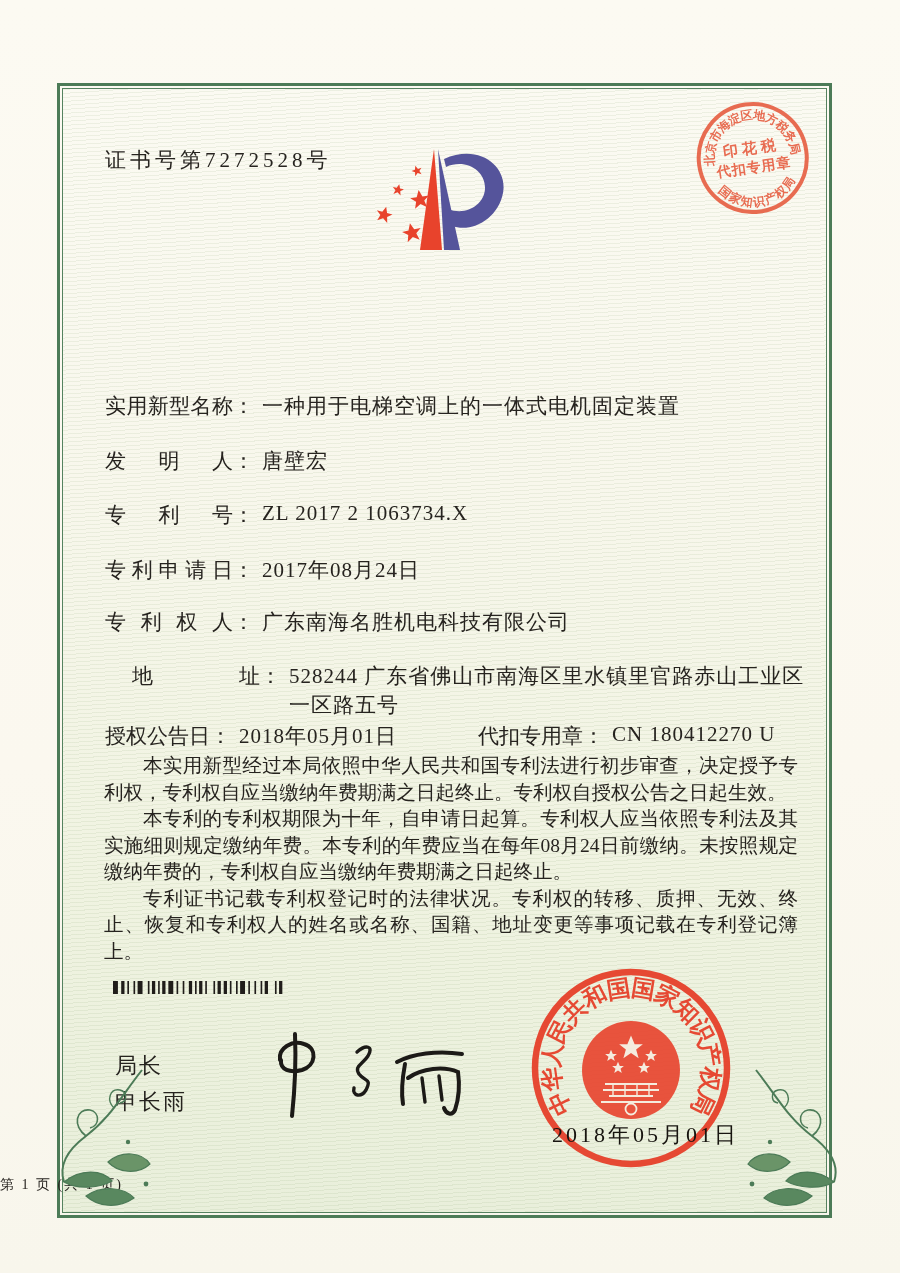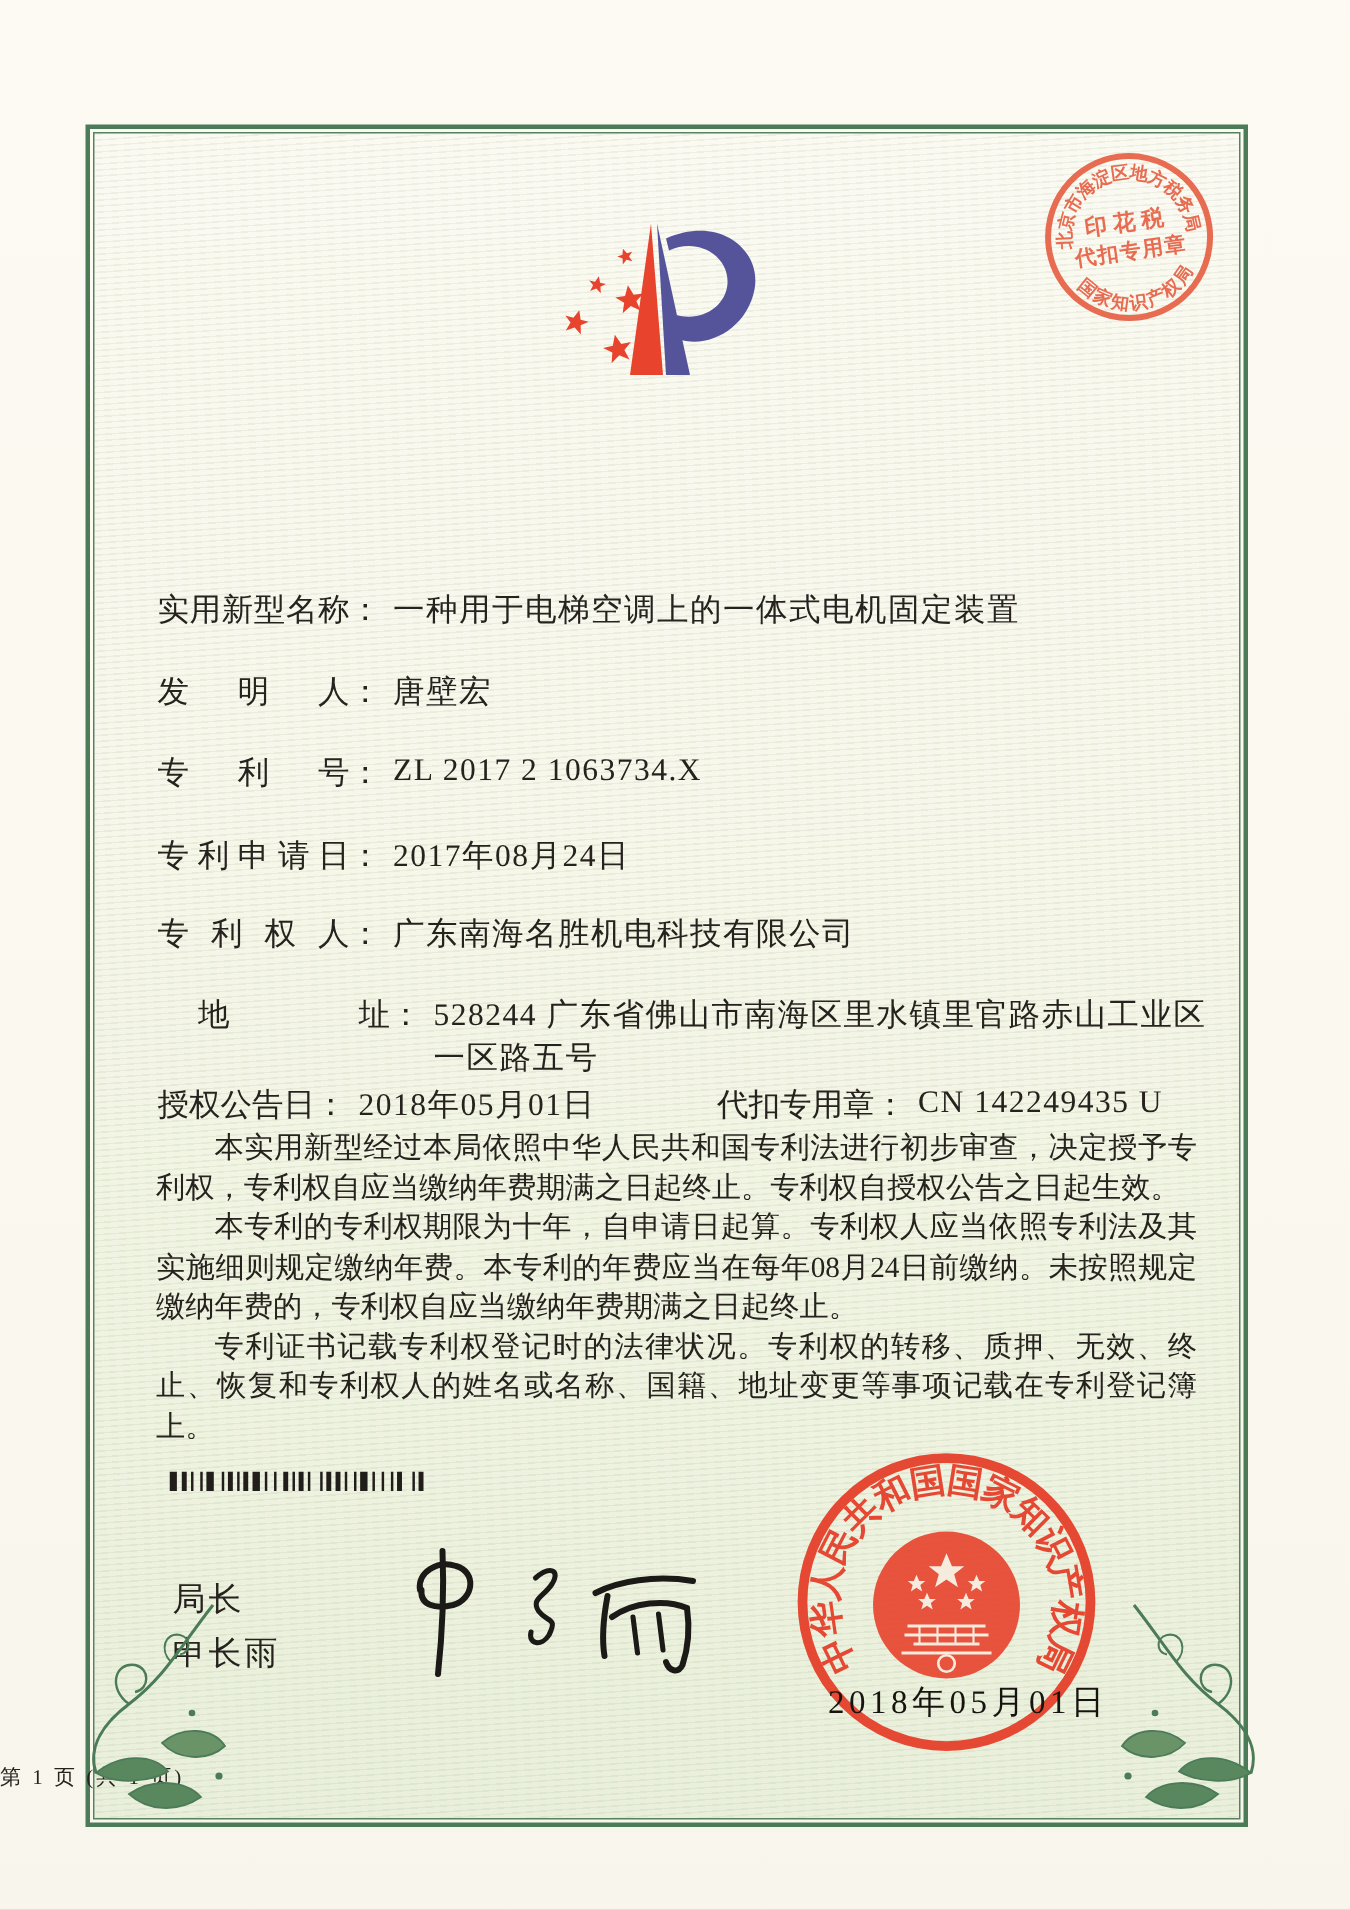--- a/index.html
+++ b/index.html
@@ -40,20 +40,21 @@
 </style>
 </head>
 <body>
 
 <div class="page">
 
   <div class="frame">
     <div class="frame-inner"></div>
   </div>
 
+  <div class="abs cert-no z3">证书号第7272528号</div>
 
   <div class="abs z3" style="left:368px;top:145px;">
     <svg width="150" height="115" viewBox="0 0 150 115">
       <g fill="#e8432c">
         <polygon points="0,-10 2.9,-3.1 9.5,-3.1 4.1,1.2 6.1,8.1 0,4 -6.1,8.1 -4.1,1.2 -9.5,-3.1 -2.9,-3.1" transform="translate(49,26) scale(0.55) rotate(-18)"></polygon>
         <polygon points="0,-10 2.9,-3.1 9.5,-3.1 4.1,1.2 6.1,8.1 0,4 -6.1,8.1 -4.1,1.2 -9.5,-3.1 -2.9,-3.1" transform="translate(30,45) scale(0.6) rotate(12)"></polygon>
         <polygon points="0,-10 2.9,-3.1 9.5,-3.1 4.1,1.2 6.1,8.1 0,4 -6.1,8.1 -4.1,1.2 -9.5,-3.1 -2.9,-3.1" transform="translate(52,55) scale(1.0) rotate(-8)"></polygon>
         <polygon points="0,-10 2.9,-3.1 9.5,-3.1 4.1,1.2 6.1,8.1 0,4 -6.1,8.1 -4.1,1.2 -9.5,-3.1 -2.9,-3.1" transform="translate(16,70) scale(0.85) rotate(15)"></polygon>
         <polygon points="0,-10 2.9,-3.1 9.5,-3.1 4.1,1.2 6.1,8.1 0,4 -6.1,8.1 -4.1,1.2 -9.5,-3.1 -2.9,-3.1" transform="translate(44,88) scale(1.0) rotate(-12)"></polygon>
         <polygon points="66,4 74,105 52,105"></polygon>
@@ -110,21 +111,21 @@
     <span class="flabel">专利权人</span><span class="fcolon">：</span><span class="fvalue">广东南海名胜机电科技有限公司</span>
   </div>
   <div class="abs field z3" style="top:662px;margin-left:27px;">
     <span class="flabel">地址</span><span class="fcolon">：</span><span class="fvalue wrap">528244 广东省佛山市南海区里水镇里官路赤山工业区一区路五号</span>
   </div>
 
   <div class="abs grant z3" style="left:105px;top:722px;">
     <span>授权公告日</span><span>：</span><span class="fvalue">2018年05月01日</span>
   </div>
   <div class="abs grant z3" style="left:478px;top:722px;">
-    <span>代扣专用章</span><span>：</span><span class="fvalue">CN 142249435 U</span>
+    <span>代扣专用章</span><span>：</span><span class="fvalue">CN 180412270 U</span>
   </div>
 
   <div class="abs paras z3">
     <p>本实用新型经过本局依照中华人民共和国专利法进行初步审查，决定授予专利权，专利权自应当缴纳年费期满之日起终止。专利权自授权公告之日起生效。</p>
     <p>本专利的专利权期限为十年，自申请日起算。专利权人应当依照专利法及其实施细则规定缴纳年费。本专利的年费应当在每年08月24日前缴纳。未按照规定缴纳年费的，专利权自应当缴纳年费期满之日起终止。</p>
     <p>专利证书记载专利权登记时的法律状况。专利权的转移、质押、无效、终止、恢复和专利权人的姓名或名称、国籍、地址变更等事项记载在专利登记簿上。</p>
   </div>
 
   <div class="abs z3" style="left:113px;top:981px;">
     <svg id="barcode-svg" width="230" height="13" viewBox="0 0 230 13">

